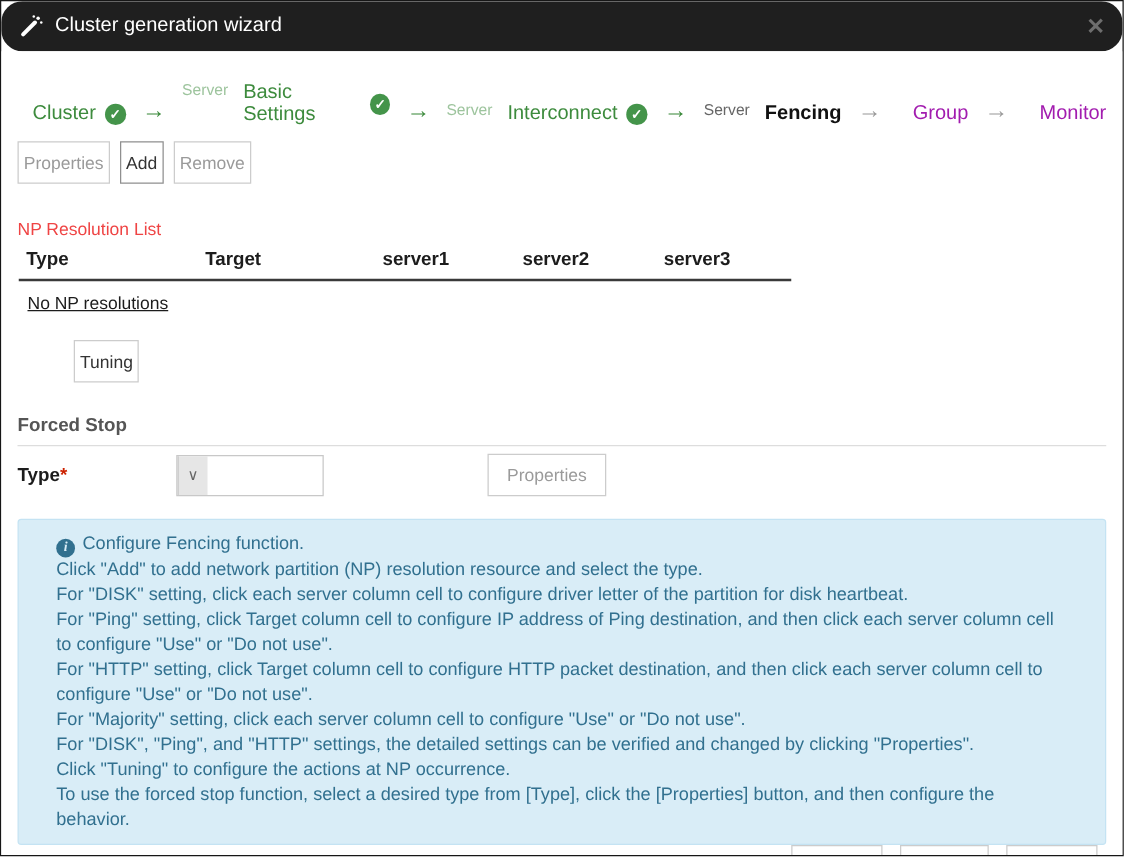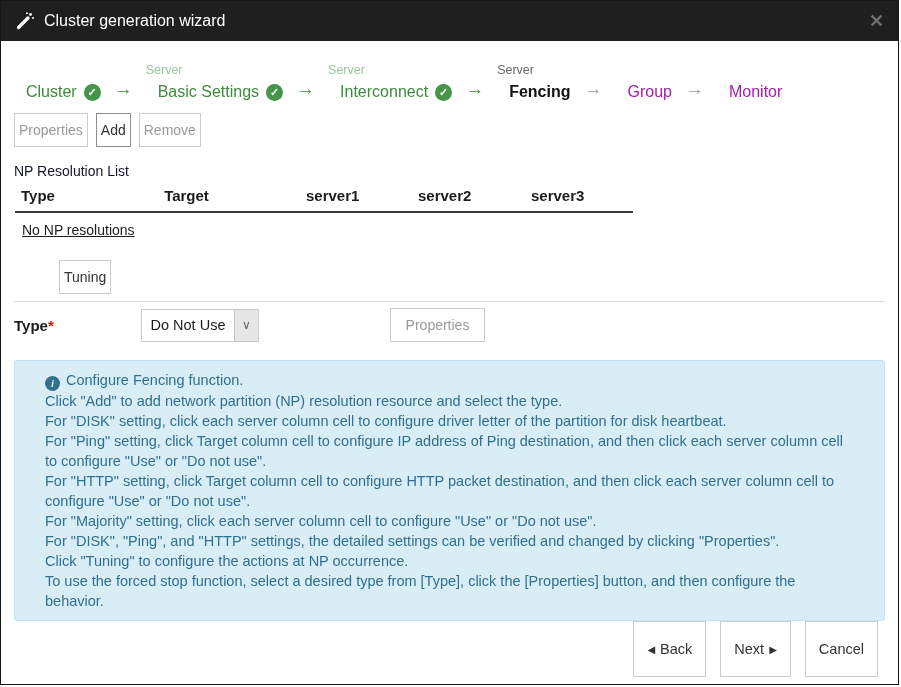--- a/index.html
+++ b/index.html
@@ -15,38 +15,39 @@
     display: flex; flex-direction: column;
     overflow: hidden;
   }
   
   .titlebar {
     height: 40px; flex: 0 0 40px;
     background: #1f1f1f; color: #fff;
     display: flex; align-items: center;
     padding: 0 14px; gap: 9px;
     font-size: 16px;
+    border-radius: 17px;
   }
   .titlebar .wand { width: 20px; height: 20px; display:inline-block; }
   .titlebar .close {
     margin-left: auto; color: #6e6e6e; font-size: 18px; font-weight: bold;
     background: none; border: none; cursor: pointer; line-height: 1;
     font-family: inherit;
   }
   
   .content {
     flex: 1; display: flex; flex-direction: column;
     padding: 0 13px 12px 13px; background: #fff;
   }
   
   .steps {
     display: flex; align-items: flex-end; gap: 13px;
     margin-top: 16px; min-height: 44px;
   }
-  .step { display: flex; flex-direction: column; }
+  .step { display: flex; flex-direction: row; }
   .step-group { font-size: 12.5px; height: 17px; margin-bottom: 3px; color: #9dc49d; }
   .step.current .step-group { color: #666; }
   .step-name-row { display: flex; align-items: center; gap: 7px; }
   .step-name { font-size: 16px; margin-left: 12px; }
   .step.done .step-name { color: #3d8b3d; }
   .step.current .step-name { color: #111; font-weight: bold; }
   .step.future .step-name { color: #a21caf; }
   .check {
     width: 17px; height: 17px; border-radius: 50%;
     background: #44944a; color: #fff; font-size: 11px; font-weight: bold;
@@ -58,21 +59,21 @@
   
   .btn {
     background: #fff; border: 1px solid #ccc; color: #333;
     font-family: inherit; font-size: 14px;
     padding: 8px 4px; cursor: pointer;
   }
   .btn.disabled { color: #9a9a9a; }
   .btn.emph { border-color: #8f8f8f; }
   .toolbar { display: flex; gap: 8px; margin-top: 12px; }
   
-  .np-label { margin-top: 16px; color: #0f172a; font-size: 14px; }
+  .np-label { margin-top: 28px; color: #ef4444; font-size: 14px; }
   .np-table { margin-top: 8px; margin-left: 1px; width: 618px; }
   .np-head {
     display: flex; padding-bottom: 7px;
     border-bottom: 2px solid #3a3a3a;
     font-size: 15px; font-weight: bold; color: #1c1c1c;
   }
   .np-head .c0 { width: 52px; padding-left: 6px; }
   .np-head .c1 { width: 239px; text-align: center; }
   .np-head .c2 { width: 112px; }
   .np-head .c3 { width: 113px; }
@@ -205,25 +206,25 @@
         <span class="c3">server2</span>
         <span class="c4">server3</span>
       </div>
       <div class="np-empty">No NP resolutions</div>
     </div>
 
     <div class="tuning-row">
       <button class="btn">Tuning</button>
     </div>
 
+    <div class="section-heading">Forced Stop</div>
     <hr class="section-rule">
     <div class="type-row">
       <span class="type-label"><span>Type</span><span class="req">*</span></span>
       <div class="select">
-        <span class="select-text">Do Not Use</span>
         <span class="select-chevron">∨</span>
       </div>
       <button class="btn disabled props-btn">Properties</button>
     </div>
 
     <div class="infobox">
       <div><span class="info-icon">i</span><span>Configure Fencing function.</span></div>
       <div>Click "Add" to add network partition (NP) resolution resource and select the type.</div>
       <div>For "DISK" setting, click each server column cell to configure driver letter of the partition for disk heartbeat.</div>
       <div>For "Ping" setting, click Target column cell to configure IP address of Ping destination, and then click each server column cell to configure "Use" or "Do not use".</div>

